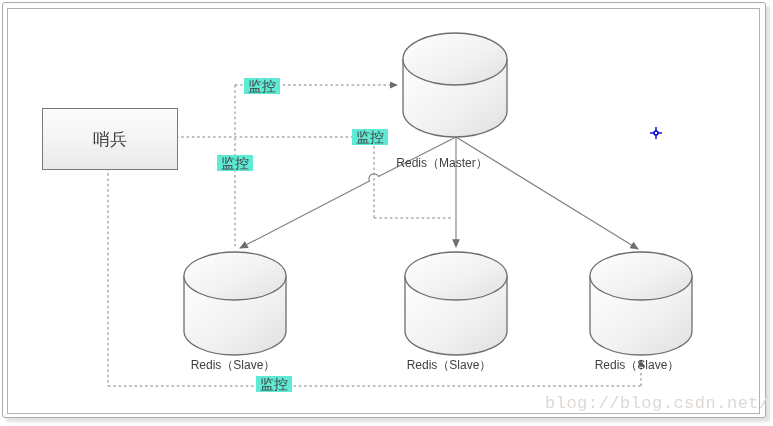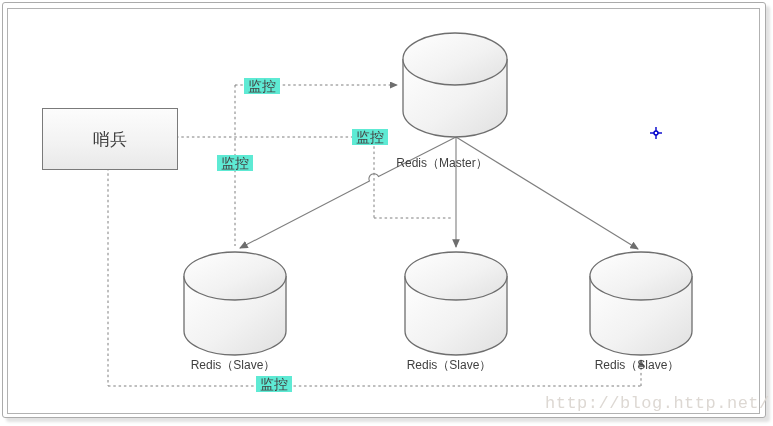--- a/index.html
+++ b/index.html
@@ -108,14 +108,14 @@
   <div class="node-label" style="left:382px;top:140px;width:120px;margin-top:16px;">Redis（Master）</div>
   <div class="node-label" style="left:177px;top:358px;width:112px;">Redis（Slave）</div>
   <div class="node-label" style="left:393px;top:358px;width:112px;">Redis（Slave）</div>
   <div class="node-label" style="left:581px;top:358px;width:112px;">Redis（Slave）</div>
 
   <div class="edge-label" style="left:244px;top:78px;width:34px;">监控</div>
   <div class="edge-label" style="left:352px;top:129px;width:34px;">监控</div>
   <div class="edge-label" style="left:217px;top:155px;width:34px;">监控</div>
   <div class="edge-label" style="left:256px;top:376px;width:34px;">监控</div>
 
-  <div class="watermark">http://blog.http.net/</div>
+  <div class="watermark">blog://blog.csdn.net/</div>
 </div>
 
 </body></html>

